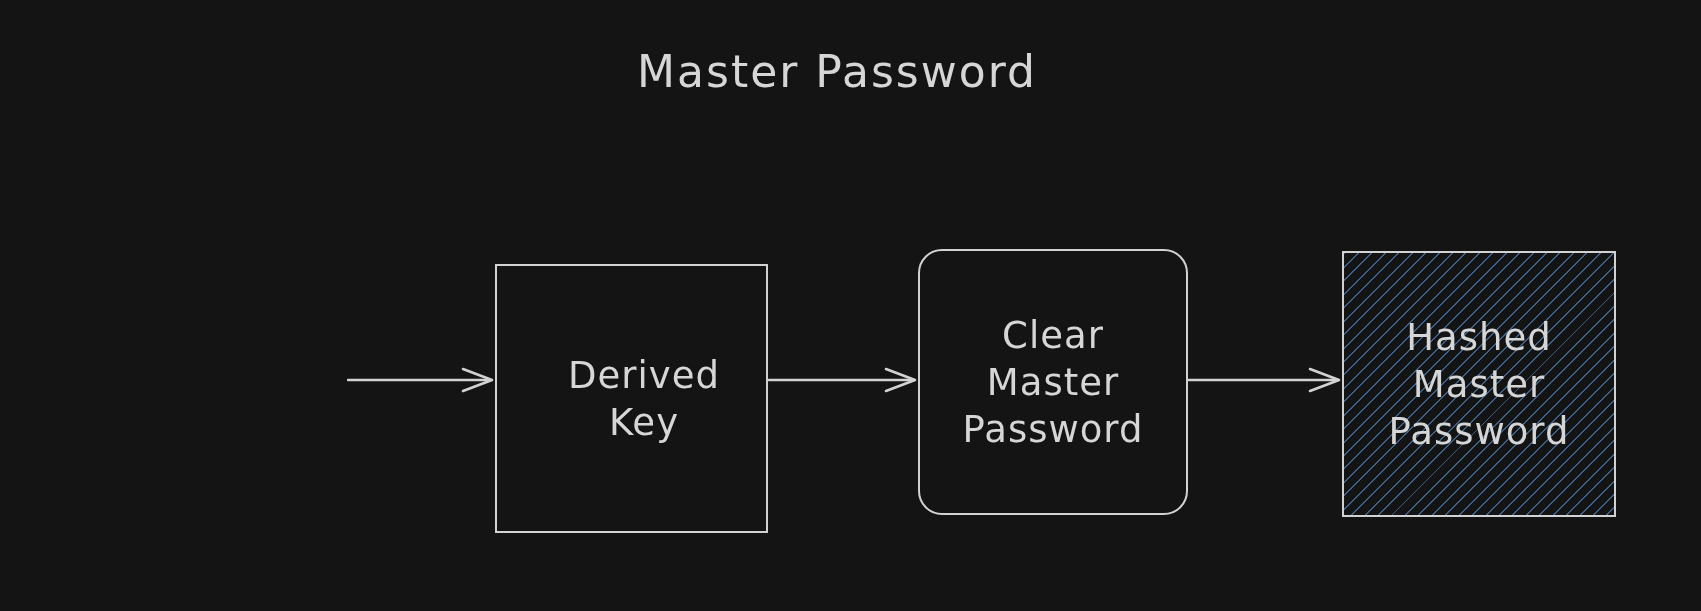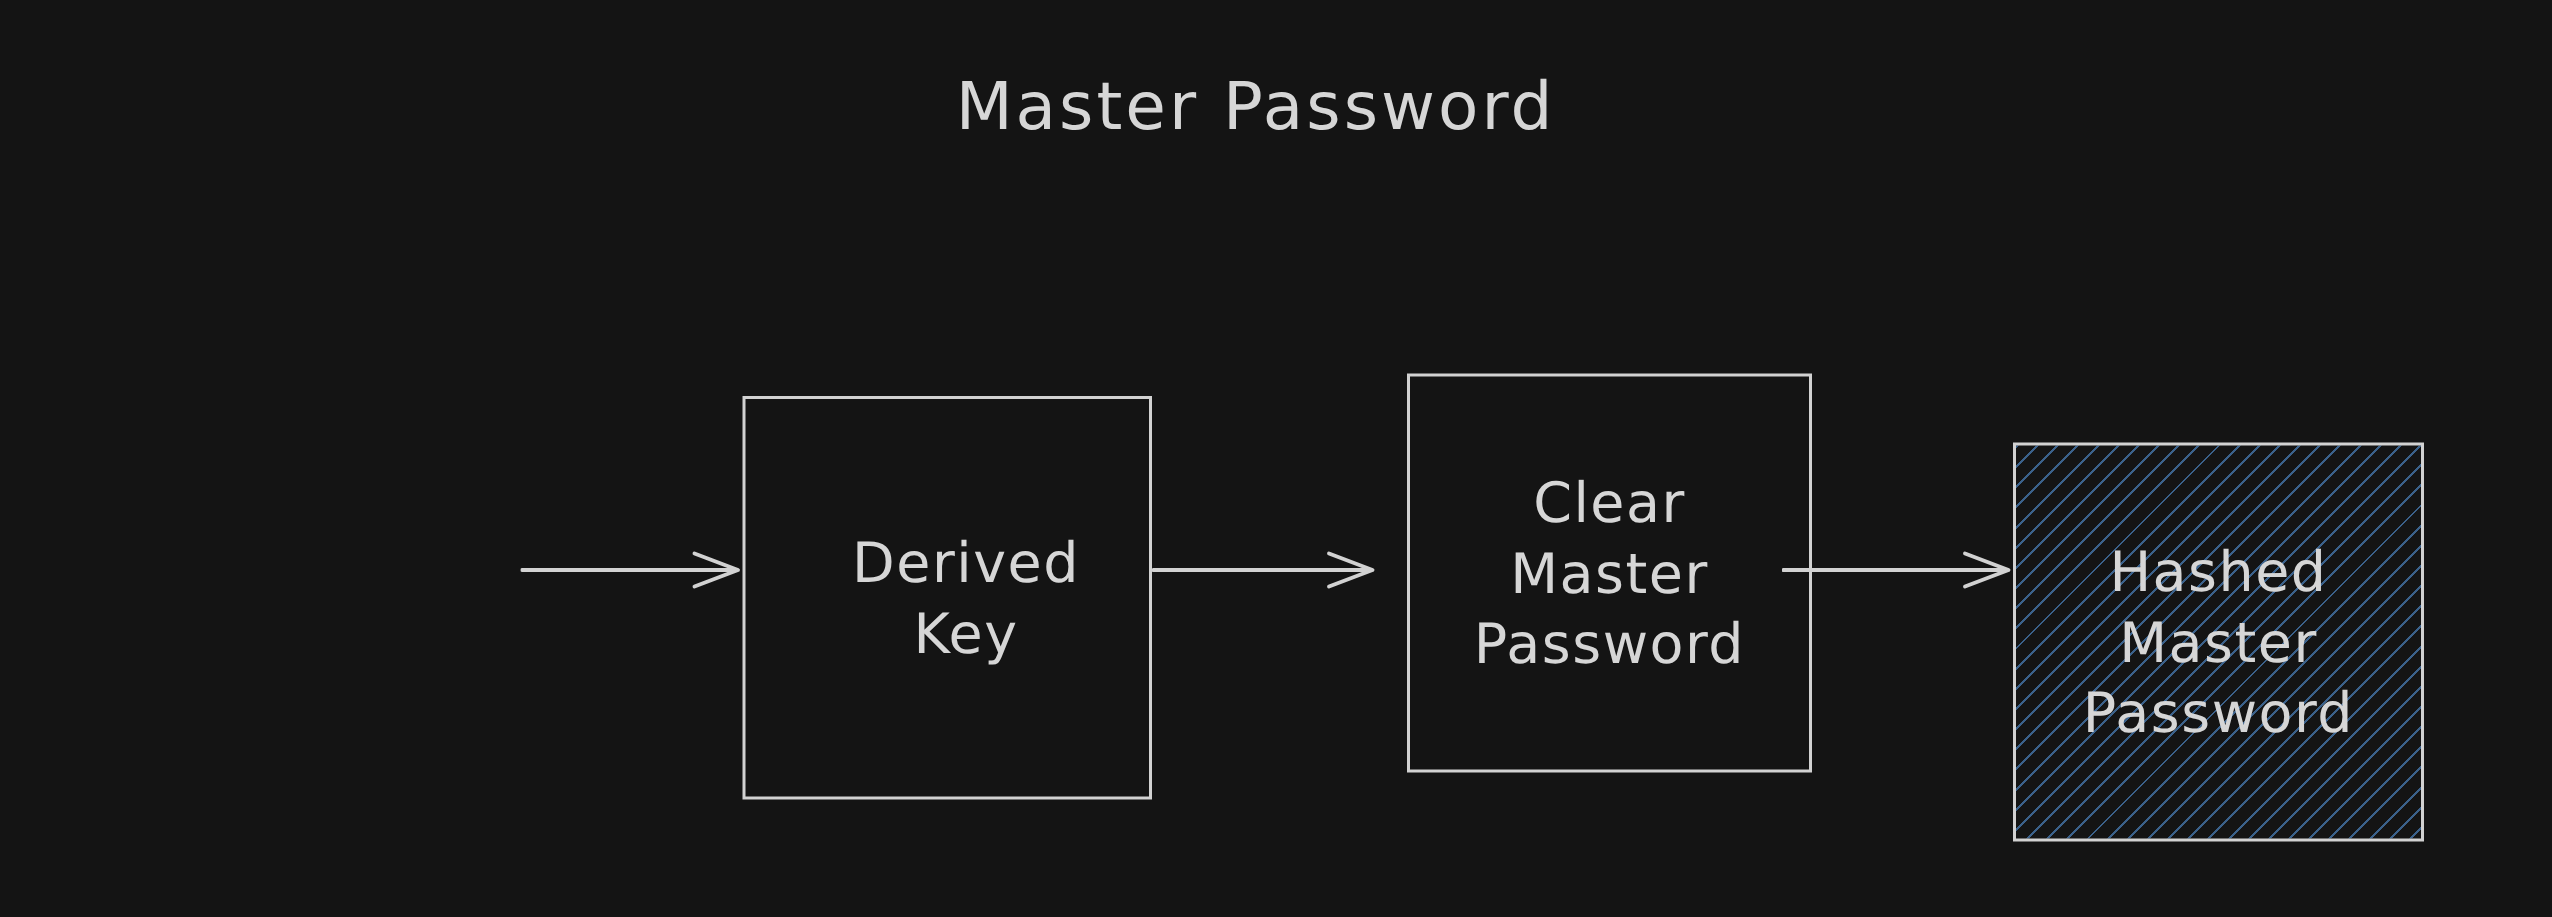--- a/index.html
+++ b/index.html
@@ -39,22 +39,22 @@
   .node-label {
     color: var(--text);
     font-size: 37px;
     line-height: 47px;
     letter-spacing: 1px;
     text-align: center;
     white-space: pre-line;
   }
   .node-1 { left: 73px;   top: 257px; width: 274px; height: 266px; }
   .node-2 { left: 495px;  top: 264px; width: 273px; height: 269px; padding-left: 25px; }
-  .node-3 { left: 938px;  top: 249px; width: 270px; height: 266px; }
-  .node-4 { left: 1342px; top: 251px; width: 274px; height: 266px; margin-top: 44px; }
+  .node-3 { left: 918px;  top: 249px; width: 270px; height: 266px; border-radius: 24px; }
+  .node-4 { left: 1342px; top: 251px; width: 274px; height: 266px; }
   .hatched {
     background: repeating-linear-gradient(
       135deg,
       var(--hatch) 0px,
       var(--hatch) 1.4px,
       transparent 1.4px,
       transparent 9.5px
     );
   }
   .arrow {

